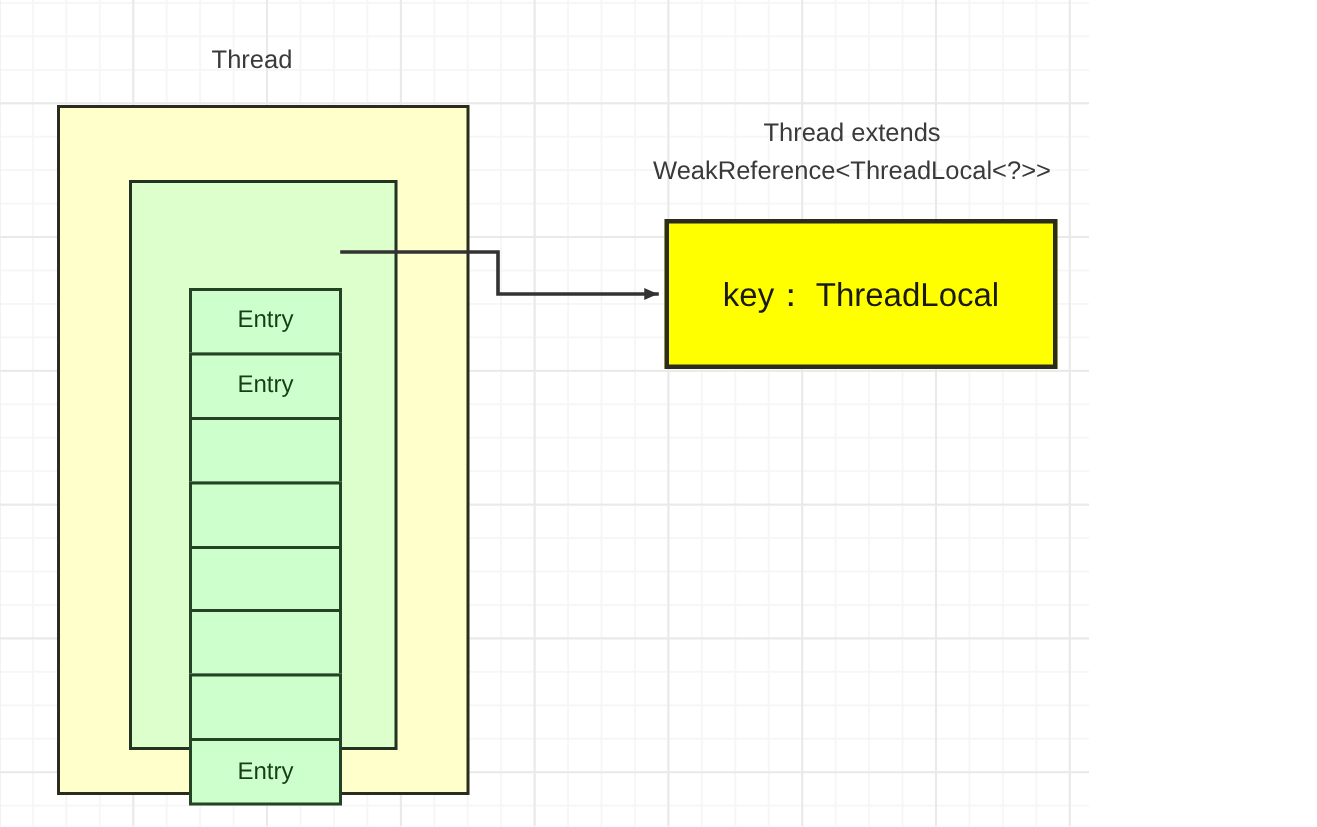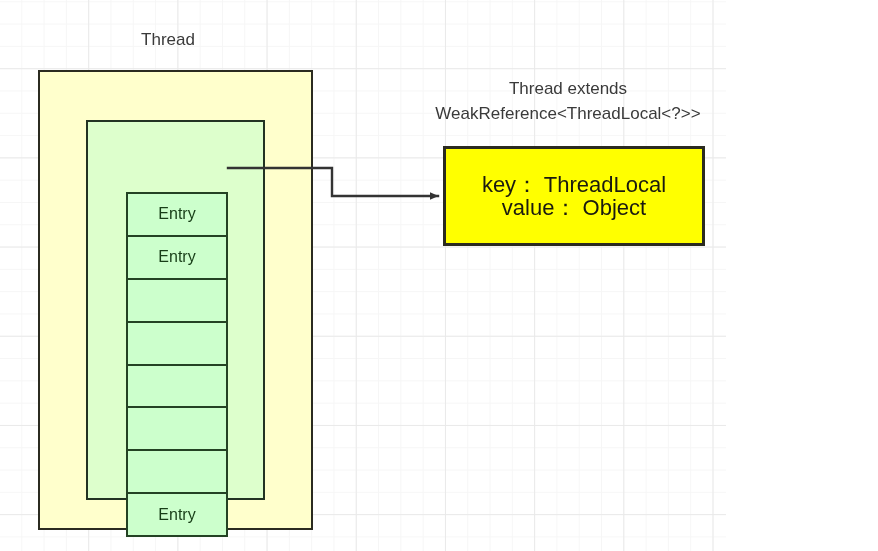--- a/index.html
+++ b/index.html
@@ -180,16 +180,15 @@
     <path d="M228,168 L332,168 L332,196 L438,196" fill="none" stroke="#333333" stroke-width="2.4" stroke-linecap="square" stroke-linejoin="miter" marker-end="url(#arrowhead)"></path>
   </svg>
 
   <div class="lbl" id="entry-caption">
     <span class="cap-line">Thread extends</span>
     <span class="cap-line">WeakReference&lt;ThreadLocal&lt;?&gt;&gt;</span>
   </div>
 
   <div id="entry-box">
     <span>key： ThreadLocal</span>
-    <span>value： Object</span>
   </div>
 
 </div>
 
 </body></html>

